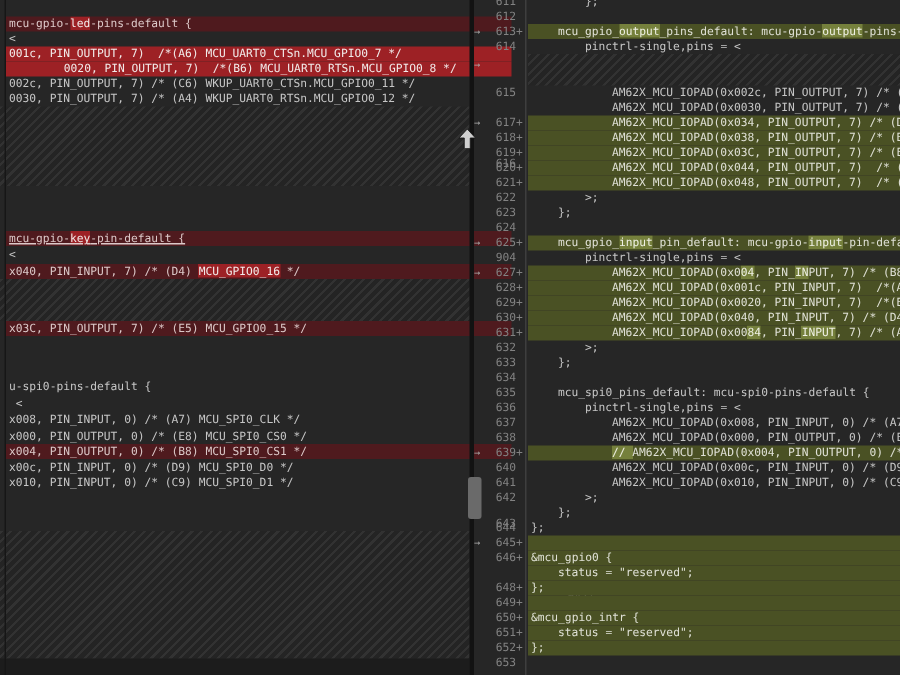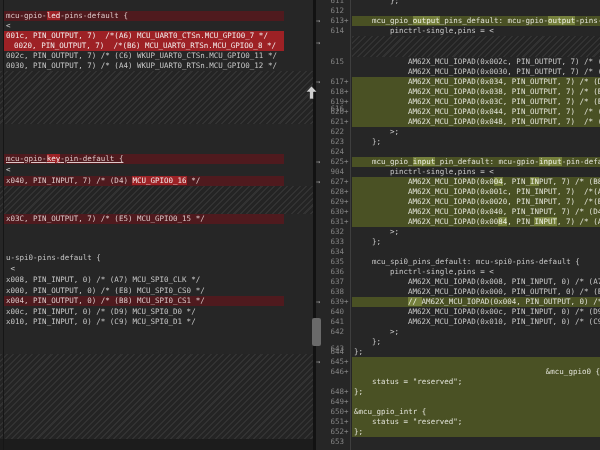--- a/index.html
+++ b/index.html
@@ -2,21 +2,21 @@
 <html><head>
 <meta charset="utf-8">
 <style>
   html,body{margin:0;padding:0;background:#262626;}
   #diff{position:relative;width:600px;height:450px;overflow:hidden;
         font-family:"DejaVu Sans Mono","Liberation Mono",monospace;
         font-size:7.5px;line-height:10px;color:#c6c6c6;
         -webkit-font-smoothing:antialiased;}
   .row{position:absolute;height:10px;white-space:pre;overflow:hidden;}
   
-  .lrow{left:4px;width:280px;padding-left:2px;box-sizing:border-box;}
+  .lrow{left:4px;width:337px;padding-left:2px;box-sizing:border-box;}
   .lrow.dim{background:#4f1a1e;color:#dcc9c9;}
   .lrow.bright{background:#9d2125;color:#f2ebea;}
   .lrow.dim .hl{background:#9d2125;color:#f2ebea;}
   
   .rrow{left:352px;width:248px;box-sizing:border-box;}
   .rrow.add{background:#4a5124;color:#dfe0d5;}
   .rrow.add .hl{background:#75803c;color:#eff0e4;}
   .hatch{position:absolute;background:repeating-linear-gradient(135deg,#323232 0 1.5px,#242424 1.5px 4.5px);}
   .vline{position:absolute;top:0;height:450px;}
   .lnum{position:absolute;left:314px;width:30px;height:10px;text-align:right;color:#828282;}
@@ -140,21 +140,21 @@
       <div class="row rrow " style="top: 267px; padding-left: 38px;"><span>pinctrl-single,pins = &lt;</span></div>
       <div class="row rrow " style="top: 277px; padding-left: 56px;"><span>AM62X_MCU_IOPAD(0x008, PIN_INPUT, 0) /* (A7</span></div>
       <div class="row rrow " style="top: 287px; padding-left: 56px;"><span>AM62X_MCU_IOPAD(0x000, PIN_OUTPUT, 0) /* (E8</span></div>
       <div class="row rrow add" style="top: 297px; padding-left: 56px;"><span class="hl">// </span><span>AM62X_MCU_IOPAD(0x004, PIN_OUTPUT, 0) /*</span></div>
       <div class="row rrow " style="top: 307px; padding-left: 56px;"><span>AM62X_MCU_IOPAD(0x00c, PIN_INPUT, 0) /* (D9</span></div>
       <div class="row rrow " style="top: 317px; padding-left: 56px;"><span>AM62X_MCU_IOPAD(0x010, PIN_INPUT, 0) /* (C9</span></div>
       <div class="row rrow " style="top: 327px; padding-left: 38px;"><span>&gt;;</span></div>
       <div class="row rrow " style="top: 337px; padding-left: 20px;"><span>};</span></div>
       <div class="row rrow " style="top: 347px; padding-left: 2px;"><span>};</span></div>
       <div class="row rrow add" style="top: 357px; padding-left: 2px;"><span></span></div>
-      <div class="row rrow add" style="top: 367px; padding-left: 2px; text-align: right;"><span>&amp;mcu_gpio0 {</span></div>
+      <div class="row rrow add" style="top: 367px; padding-left: 2px;"><span>&amp;mcu_gpio0 {</span></div>
       <div class="row rrow add" style="top: 377px; padding-left: 20px;"><span>status = "reserved";</span></div>
       <div class="row rrow add" style="top: 387px; padding-left: 2px;"><span>};</span></div>
       <div class="row rrow add" style="top: 397px; padding-left: 2px;"><span></span></div>
       <div class="row rrow add" style="top: 407px; padding-left: 2px;"><span>&amp;mcu_gpio_intr {</span></div>
       <div class="row rrow add" style="top: 417px; padding-left: 20px;"><span>status = "reserved";</span></div>
       <div class="row rrow add" style="top: 427px; padding-left: 2px;"><span>};</span></div>
       <div class="row rrow " style="top: 437px; padding-left: 2px;"><span></span></div>
     </div>
 
   <div class="uparrow" style="top:86px;">

